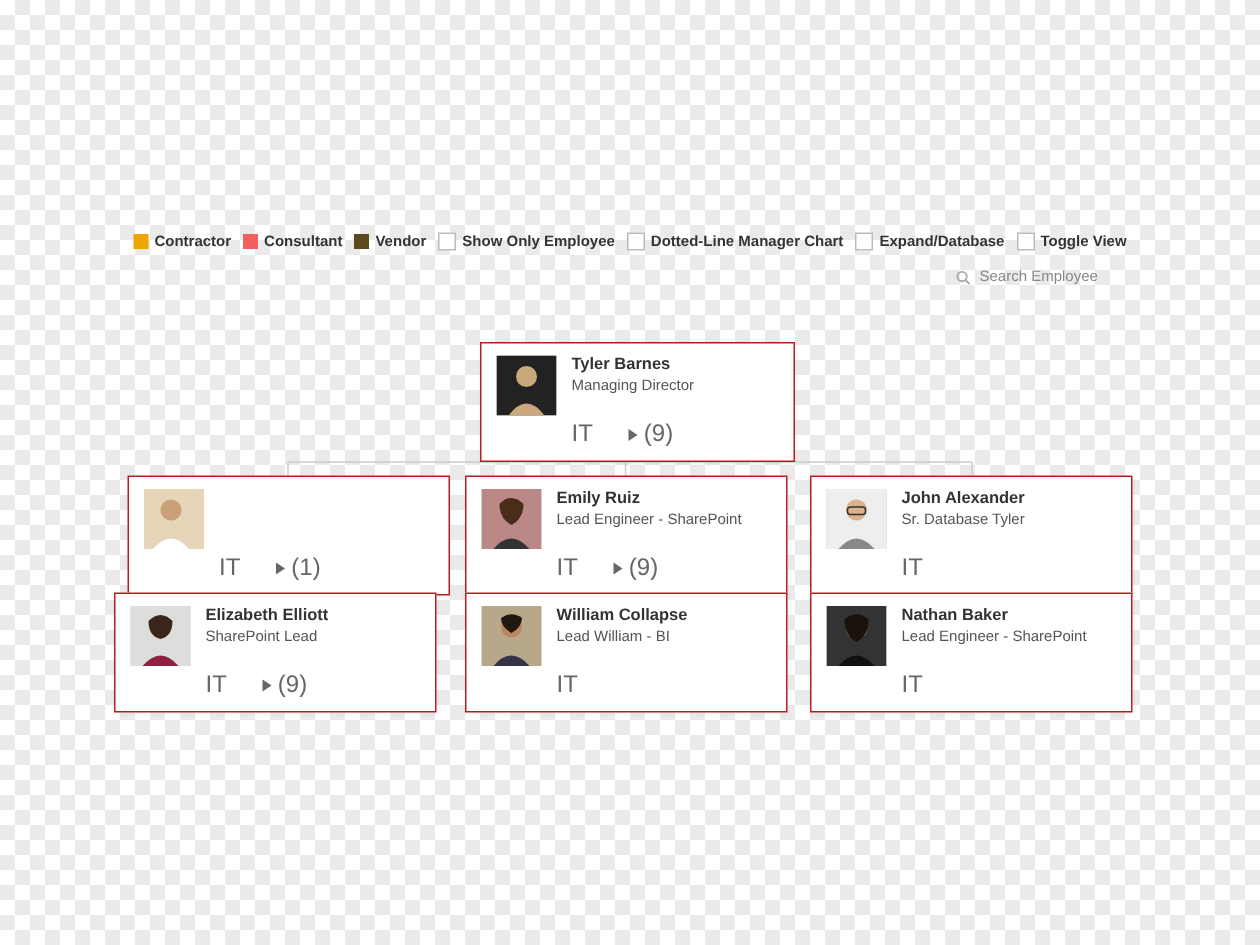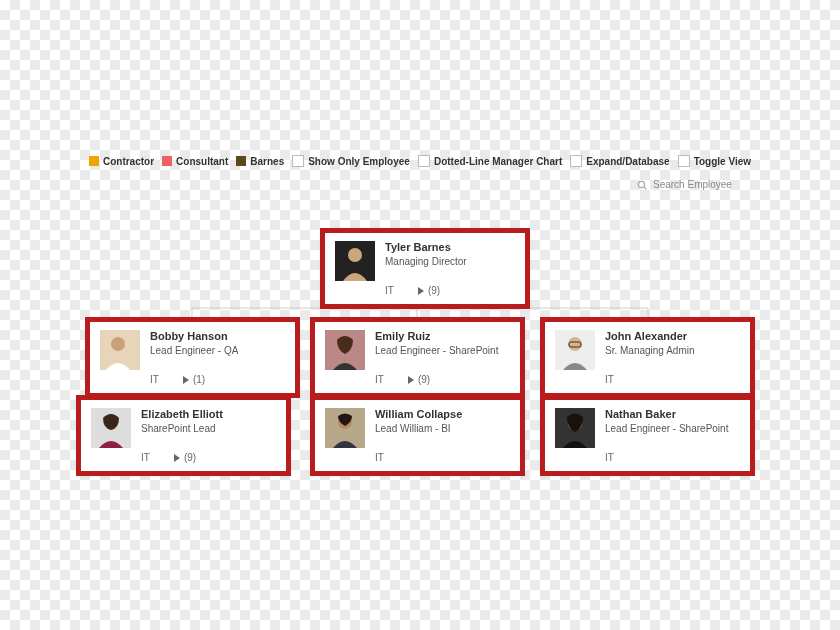--- a/index.html
+++ b/index.html
@@ -25,60 +25,60 @@
 
   
   .search-row{position:absolute;right:85px;top:178px;display:flex;align-items:center;gap:4px;color:#888;font-size:10px;}
   .search-input{border:none;background:transparent;font-size:10px;color:#888;width:100px;}
   .search-input::placeholder{color:#888;}
 
   
   svg.tree{position:absolute;left:0;top:0;width:840px;height:630px;pointer-events:none;}
 
   
-  .card{position:absolute;background:#fff;border:5px solid #b91c1c;box-shadow:0 1px 3px rgba(0,0,0,0.05);box-sizing:border-box;}
+  .card{position:absolute;background:#fff;border:1px solid #b91c1c;box-shadow:0 1px 3px rgba(0,0,0,0.05);box-sizing:border-box;}
   .card-inner{display:flex;gap:10px;padding:8px 10px;}
   .avatar{width:40px;height:40px;background:#ccc;flex:0 0 40px;}
   .avatar svg{width:100%;height:100%;}
   .who{display:flex;flex-direction:column;gap:3px;}
   .name{font-weight:700;font-size:11px;}
   .title{font-size:10px;color:#555;}
   .reports{display:flex;align-items:center;gap:4px;}
   .play{width:0;height:0;border-top:4px solid transparent;border-bottom:4px solid transparent;border-left:6px solid #666;display:inline-block;}
   .dept{}
 
   
   .c-root{left:320px;top:228px;width:210px;}
   .c-row1-1{left:85px; top:317px;width:215px;}
   .c-row1-2{left:310px;top:317px;width:215px;}
   .c-row1-3{left:540px;top:317px;width:215px;}
   .c-row2-1{left:76px; top:395px;width:215px;}
   .c-row2-2{left:310px;top:395px;width:215px;}
   .c-row2-3{left:540px;top:395px;width:215px;}
 
   .card.has-meta .card-inner{padding-bottom:4px;}
-  .metaBar{padding:0 10px 8px 60px;display:flex;gap:24px;font-size:10px;color:#666;}
+  .metaBar{padding:0 10px 8px 60px;display:flex;gap:24px;font-size:16px;color:#666;}
 </style>
 </head>
 <body>
 
 <div class="canvas">
 
   <div class="legend">
     <span class="legend-item">
         <span class="swatch sw-contractor"></span>
         <span>Contractor</span>
       </span>
     <span class="legend-item">
         <span class="swatch sw-consultant"></span>
         <span>Consultant</span>
       </span>
     <span class="legend-item">
         <span class="swatch sw-vendor"></span>
-        <span>Barnes</span>
+        <span>Vendor</span>
       </span>
     <span class="legend-item">
         <span class="cb"></span>
         <span>Show Only Employee</span>
       </span>
     <span class="legend-item">
         <span class="cb"></span>
         <span>Dotted-Line Manager Chart</span>
       </span>
     <span class="legend-item">
@@ -137,24 +137,20 @@
 
   <div class="card c-row1-1 has-meta">
     <div class="card-inner">
       <div class="avatar">
         <svg viewBox="0 0 40 40">
             <rect width="40" height="40" fill="#e6d5b8"></rect>
             <circle cx="18" cy="14" r="7" fill="#caa078"></circle>
             <path d="M6 40 Q18 26 30 40" fill="#fff"></path>
           </svg>
       </div>
-      <div class="who">
-        <div class="name">Bobby Hanson</div>
-        <div class="title">Lead Engineer - QA</div>
-      </div>
     </div>
     <div class="metaBar">
       <span class="dept">IT</span>
       <span class="reports">
           <span class="play"></span>
           <span>(1)</span>
         </span>
     </div>
   </div>
 
@@ -187,21 +183,21 @@
       <div class="avatar">
         <svg viewBox="0 0 40 40">
             <rect width="40" height="40" fill="#eee"></rect>
             <circle cx="20" cy="14" r="7" fill="#d9b38c"></circle>
             <path d="M8 40 Q20 26 32 40" fill="#888"></path>
             <rect x="14" y="12" width="12" height="5" rx="2" fill="none" stroke="#333" stroke-width="1"></rect>
           </svg>
       </div>
       <div class="who">
         <div class="name">John Alexander</div>
-        <div class="title">Sr. Managing Admin</div>
+        <div class="title">Sr. Database Tyler</div>
       </div>
     </div>
     <div class="metaBar">
       <span class="dept">IT</span>
     </div>
   </div>
 
   <div class="card c-row2-1 has-meta">
     <div class="card-inner">
       <div class="avatar">

